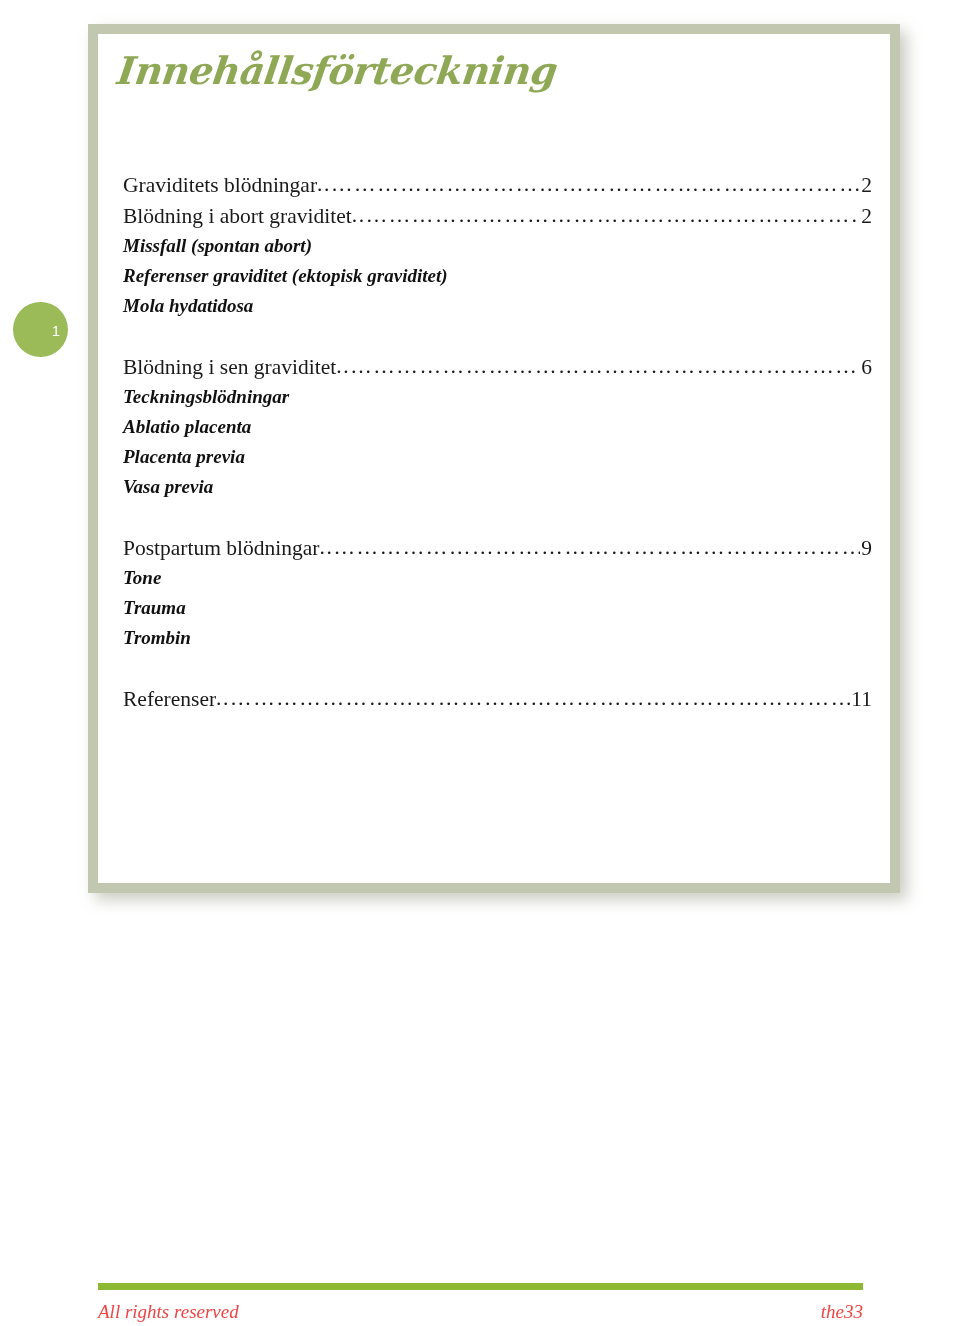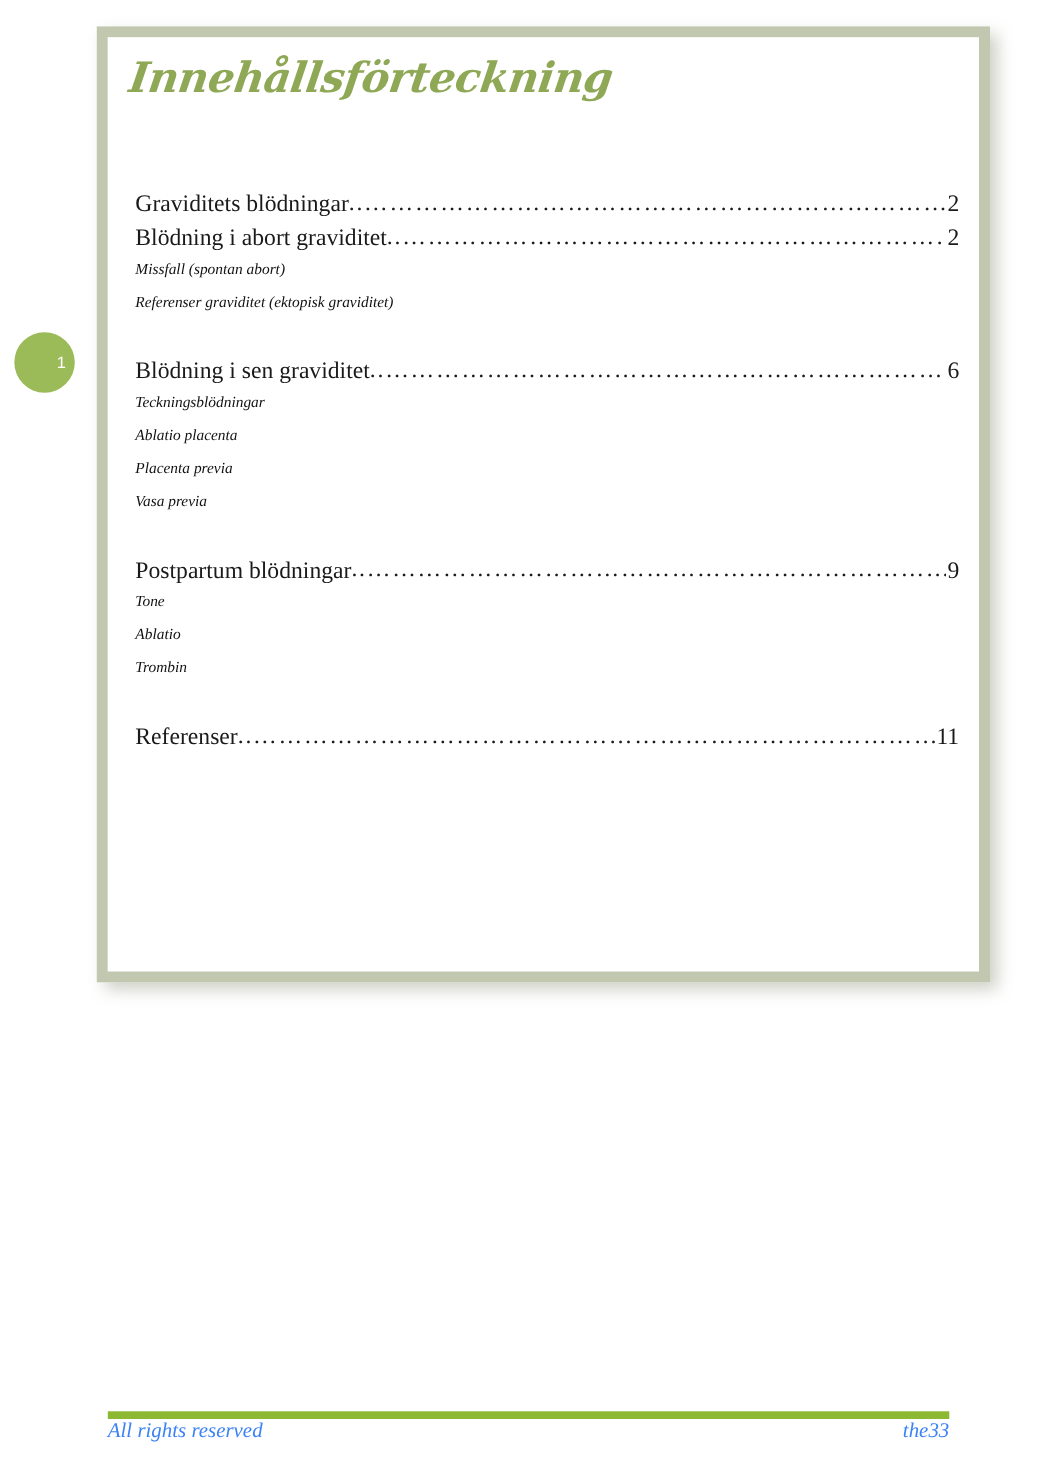--- a/index.html
+++ b/index.html
@@ -82,24 +82,24 @@
     letter-spacing: 1.6px;
     color: #1a1a1a;
     margin: 0 0 1px 0;
   }
   .toc-main .entry-page {
     flex: 0 0 auto;
     padding-left: 1px;
   }
 
   .toc-sub {
-    font-size: 14px;
+    font-size: 19px;
     line-height: 30px;
     font-style: italic;
-    font-weight: normal;
+    font-weight: bold;
     color: #111111;
     white-space: nowrap;
   }
 
   
   #page-badge {
     position: absolute;
     left: 13px;
     top: 302px;
     width: 55px;
@@ -128,23 +128,24 @@
   }
   #footer-rule {
     height: 7px;
     background: #8cb832;
     width: 100%;
   }
   #footer-row {
     display: flex;
     justify-content: space-between;
     align-items: flex-start;
+    margin-top: 11px;
     font-size: 19px;
     font-style: italic;
-    color: #3b82f6;
+    color: #ef4444;
     white-space: nowrap;
   }
 </style>
 </head>
 <body>
 
 <div id="page-sheet">
   <div id="page-inner">
 
     <div id="doc-title">Innehållsförteckning</div>
@@ -156,40 +157,41 @@
             <span class="leader">..………………………………………………………………………..</span>
             <span class="entry-page">2</span>
           </div>
           <div class="toc-main">
             <span class="entry-label">Blödning i abort graviditet</span>
             <span class="leader">..……………………………………………………………………………...</span>
             <span class="entry-page">2</span>
           </div>
           <div class="toc-sub">Missfall (spontan abort)</div>
           <div class="toc-sub">Referenser graviditet (ektopisk graviditet)</div>
+          <div class="toc-sub">Mola hydatidosa</div>
         </div>
         <div class="toc-group">
           <div class="toc-main">
             <span class="entry-label">Blödning i sen graviditet</span>
             <span class="leader">..…………………………………………………………………………….</span>
             <span class="entry-page">6</span>
           </div>
           <div class="toc-sub">Teckningsblödningar</div>
           <div class="toc-sub">Ablatio placenta</div>
           <div class="toc-sub">Placenta previa</div>
           <div class="toc-sub">Vasa previa</div>
         </div>
         <div class="toc-group">
           <div class="toc-main">
             <span class="entry-label">Postpartum blödningar</span>
             <span class="leader">..……………………………………………………………………...</span>
             <span class="entry-page">9</span>
           </div>
           <div class="toc-sub">Tone</div>
-          <div class="toc-sub">Ablatio</div>
+          <div class="toc-sub">Trauma</div>
           <div class="toc-sub">Trombin</div>
         </div>
         <div class="toc-group last">
           <div class="toc-main">
             <span class="entry-label">Referenser</span>
             <span class="leader">..……………………………………………………………………………..</span>
             <span class="entry-page">11</span>
           </div>
         </div>
       </div>

